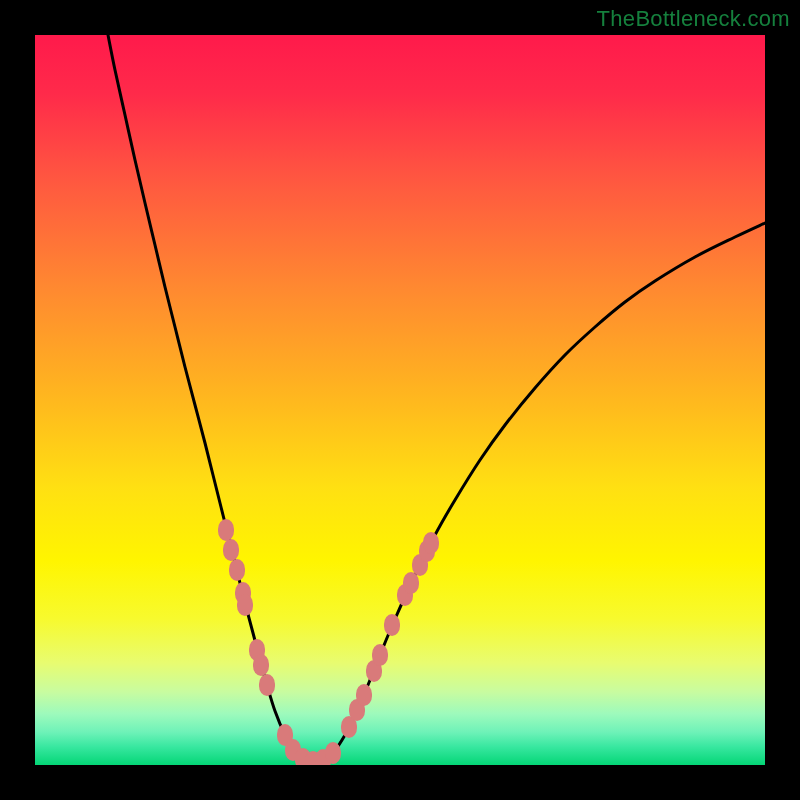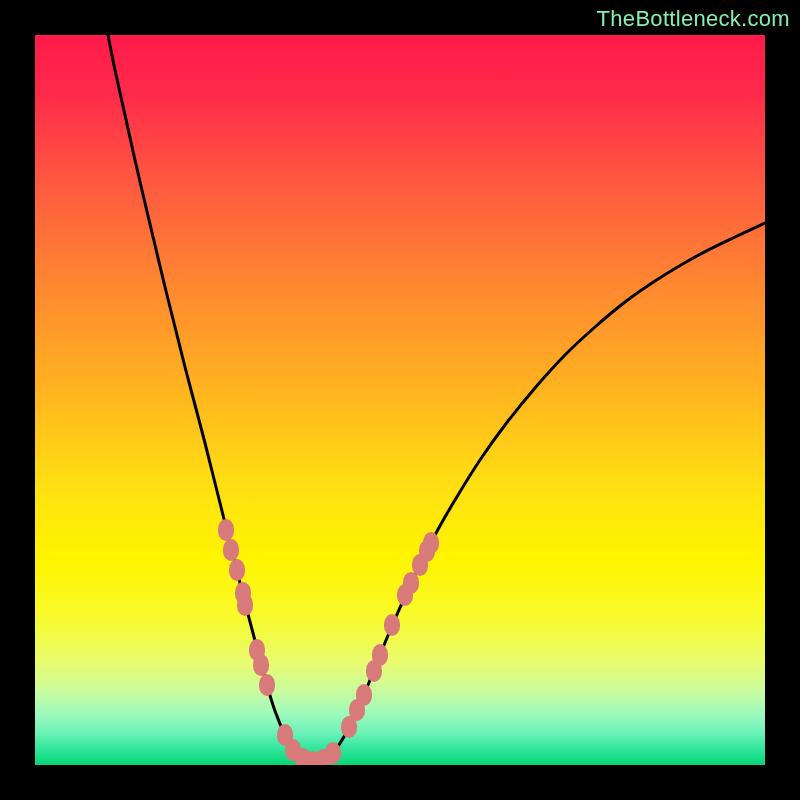--- a/index.html
+++ b/index.html
@@ -16,21 +16,21 @@
     left: 35px;
     top: 35px;
     width: 730px;
     height: 730px;
     box-sizing: border-box;
   }
   .watermark {
     position: absolute;
     top: 6px;
     right: 10px;
-    color: #86efac;
+    color: #15803d;
     font-size: 22px;
     font-weight: 500;
     letter-spacing: 0.3px;
   }
   svg { display: block; }
 </style>
 </head>
 <body>
 
 <div class="watermark">TheBottleneck.com</div>

